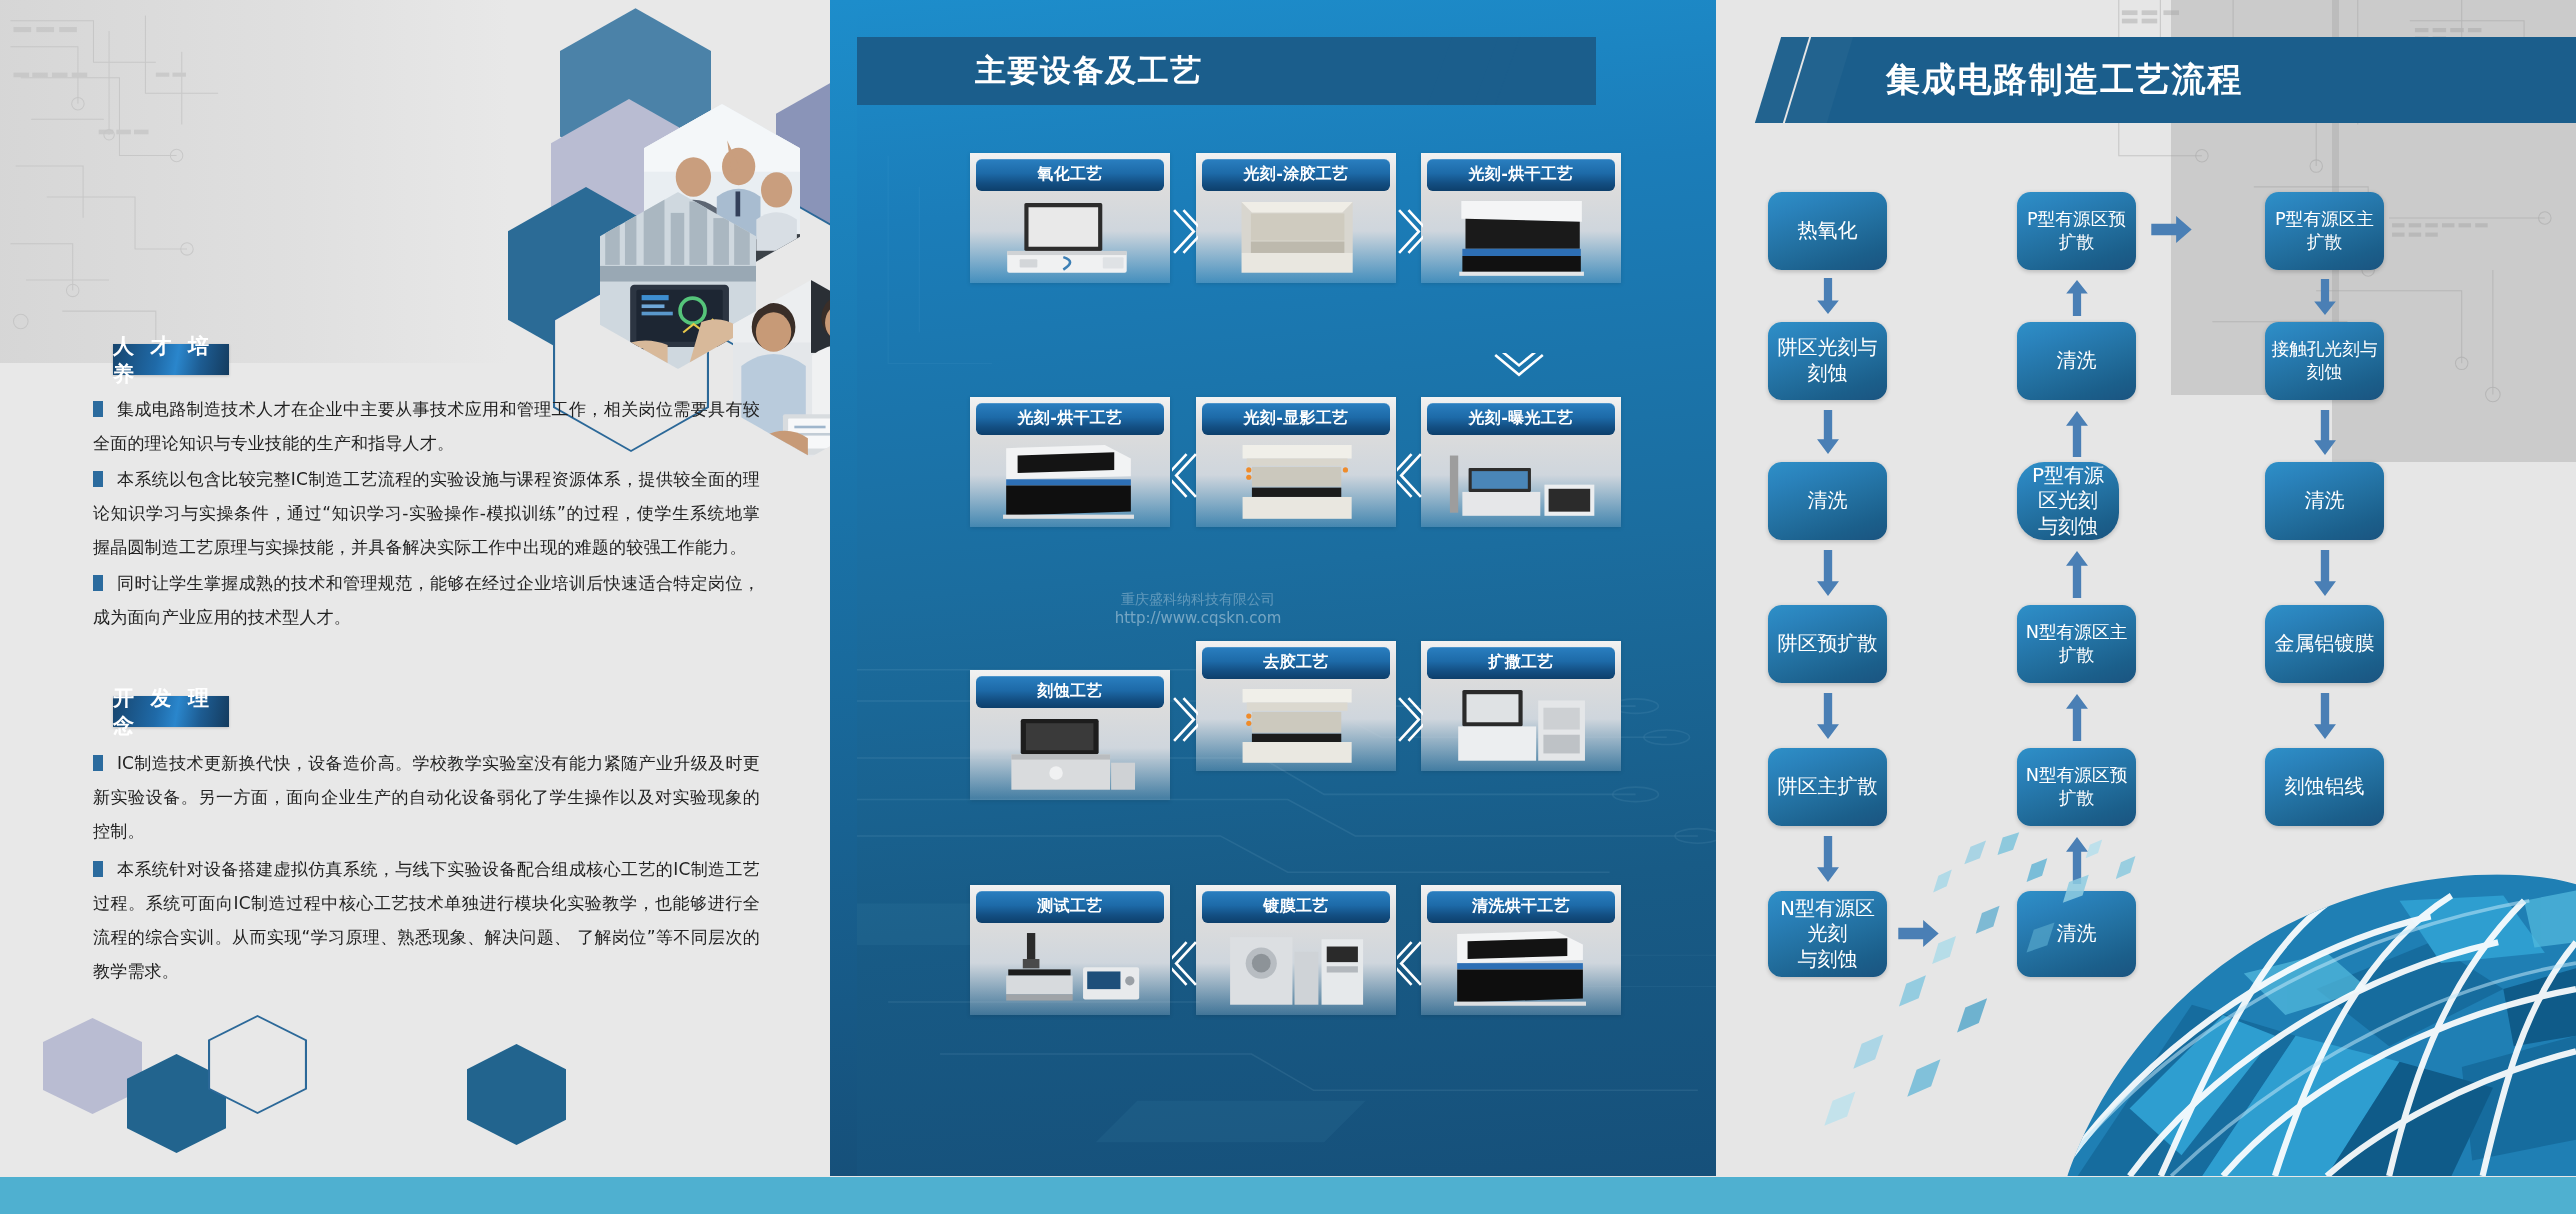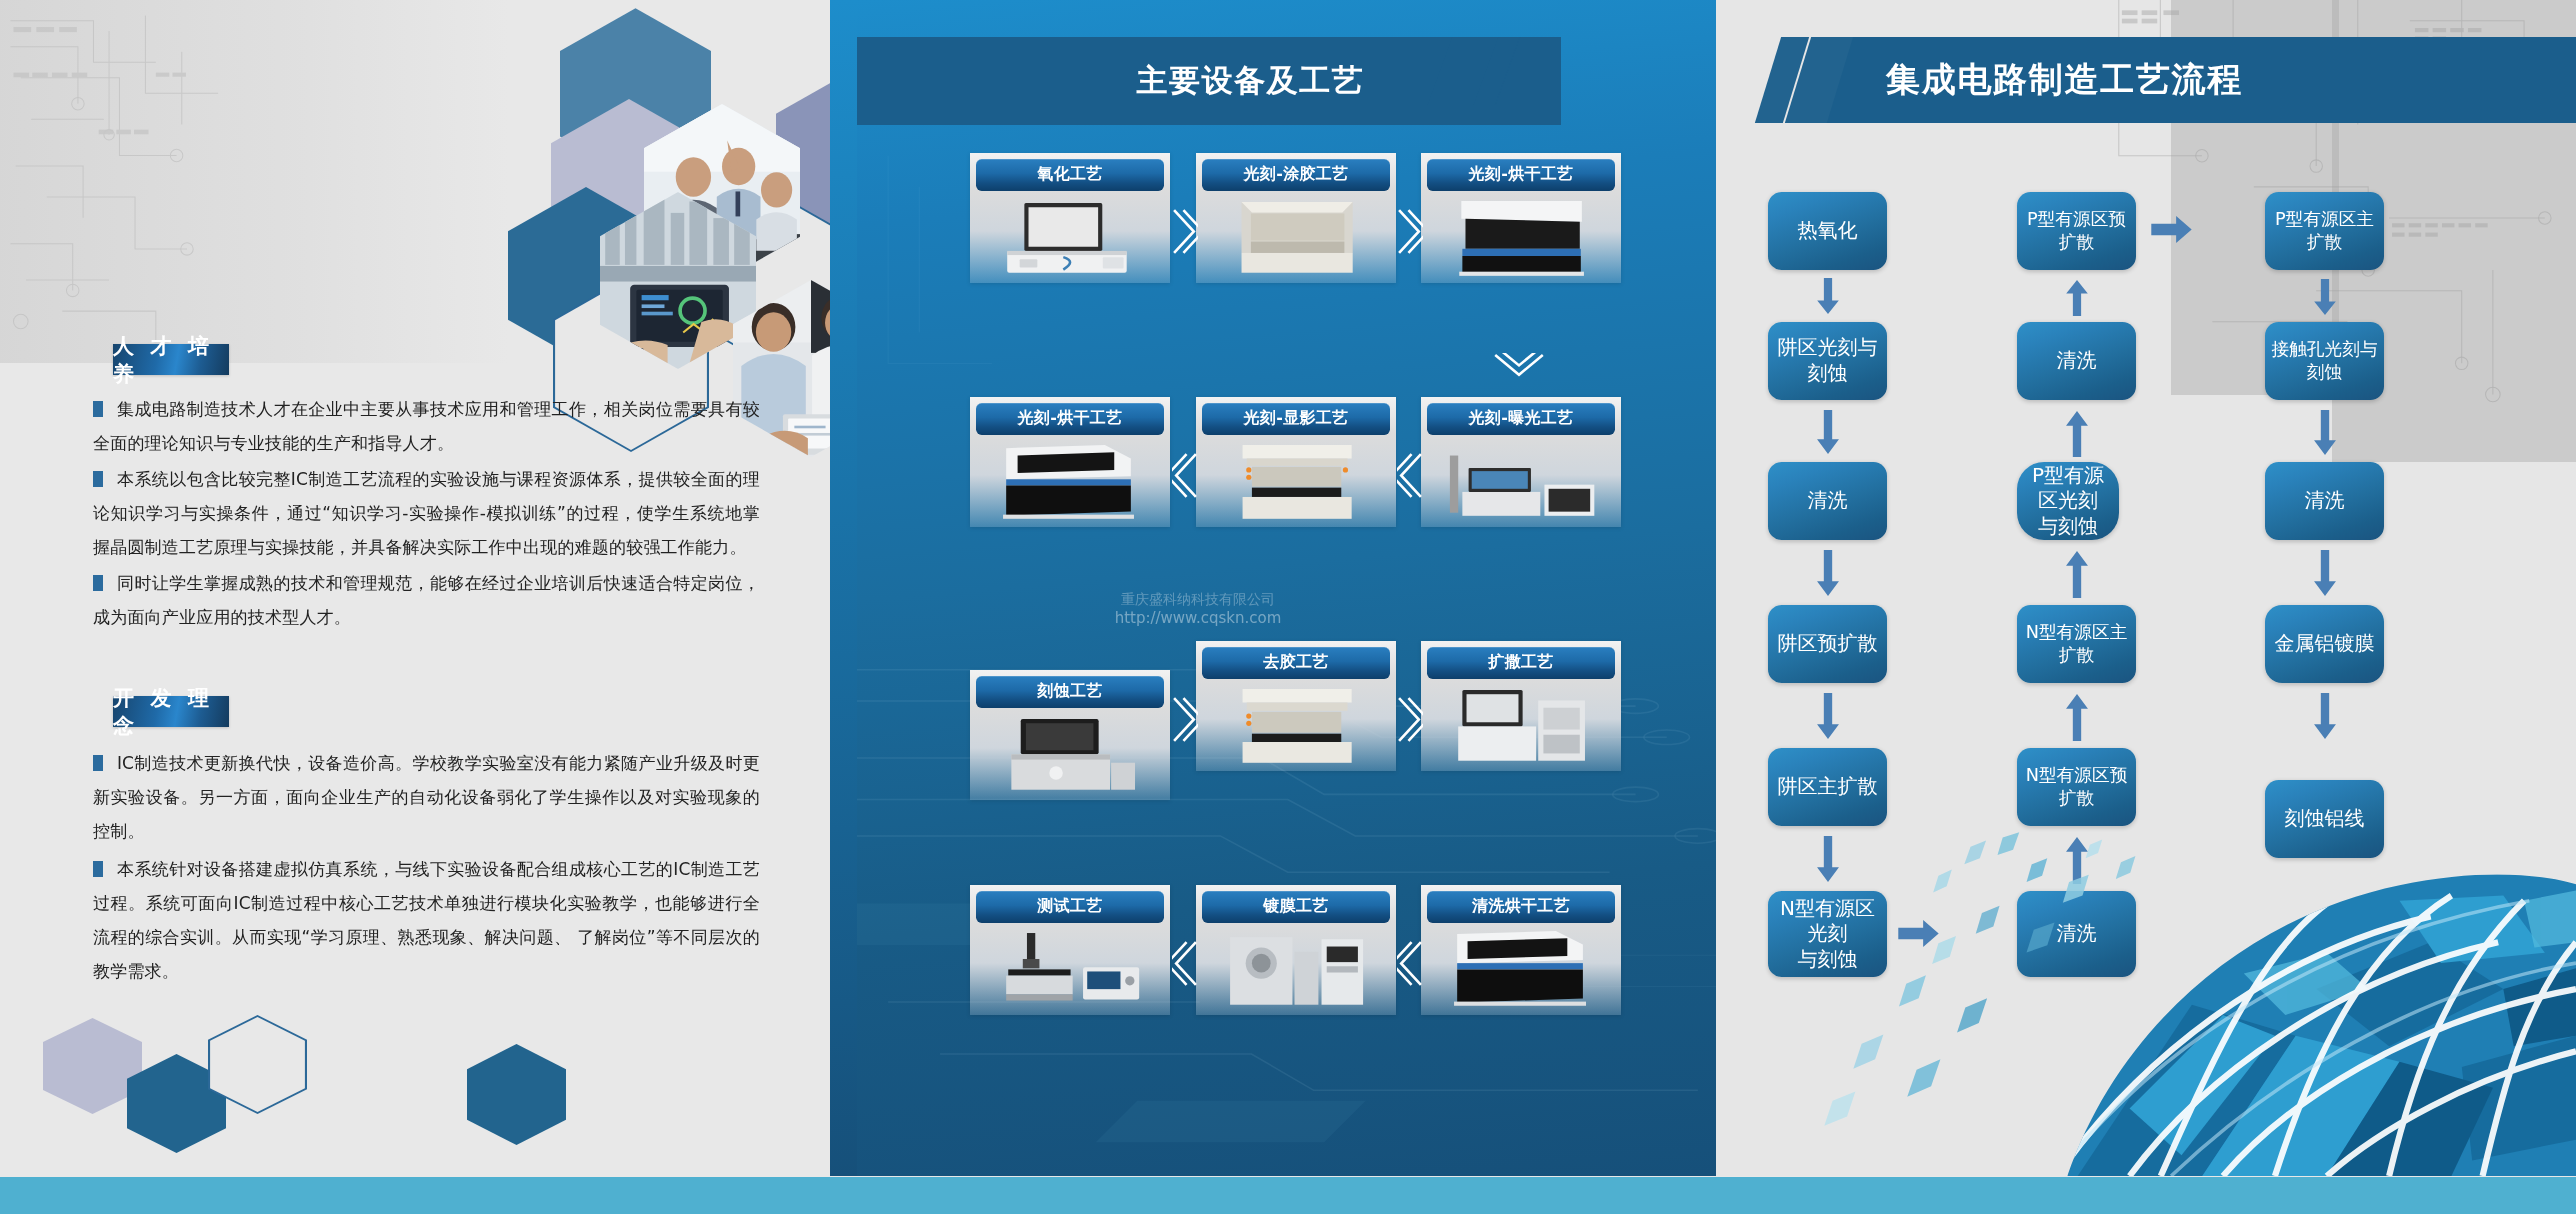--- a/index.html
+++ b/index.html
@@ -369,21 +369,21 @@
         <polygon points="540,2120 980,2120 900,2200 460,2200"></polygon>
       </g>
       <g stroke="#9fd8f0" stroke-width="2" fill="none" opacity=".35">
         <path d="M60,300 V700 H260"></path>
           <path d="M120,360 V640"></path>
         <path d="M1400,1840 H1655"></path>
           <path d="M1300,1900 H1655"></path>
       </g>
     </svg>
 
-    <div class="banner" style="left:0;top:37px;width:621px;height:88px;padding-left:83px;justify-content:center;">
+    <div class="banner" style="left:0;top:37px;width:621px;height:68px;padding-left:118px;">
       <span class="banner-text">主要设备及工艺</span>
     </div>
     <div style="position:absolute;left:583px;top:37px;width:68px;height:68px;
                 background:#1b5e8c;transform:skewX(-20deg);"></div>
     <div class="banner-slash" style="left:629px;top:37px;height:68px;width:21px;"></div>
 
     <div class="eq-card" style="left:970px;top:153px;width:200px;height:99px;left:113px;width:200px;height:130px;">
       <div class="eq-label">氧化工艺</div>
       <div class="eq-photo">
         <svg viewBox="0 0 365 150" style="width:100%;height:100%;">
@@ -719,21 +719,21 @@
     </div>
     <div class="flow-box" style="left:549px;top:322px;width:119px;height:78px;font-size:17.7px;">
       <span>接触孔光刻与刻蚀</span>
     </div>
     <div class="flow-box" style="left:549px;top:462px;width:119px;height:78px;">
       <span>清洗</span>
     </div>
     <div class="flow-box" style="left:549px;top:605px;width:119px;height:78px;border-radius:17px;">
       <span>金属铝镀膜</span>
     </div>
-    <div class="flow-box" style="left:549px;top:748px;width:119px;height:78px;margin-top:32px;">
+    <div class="flow-box" style="left:549px;top:748px;width:119px;height:78px;">
       <span>刻蚀铝线</span>
     </div>
 
     <div class="arr" style="left:100px;top:278px;width:24px;height:37px;">
       <svg viewBox="0 0 46 72">
           <path d="M15,0 H31 V44 H44 L23,70 L2,44 H15 Z" fill="#4a7fb5"></path>
         </svg>
     </div>
     <div class="arr" style="left:100px;top:410px;width:24px;height:45px;">
       <svg viewBox="0 0 46 86">

